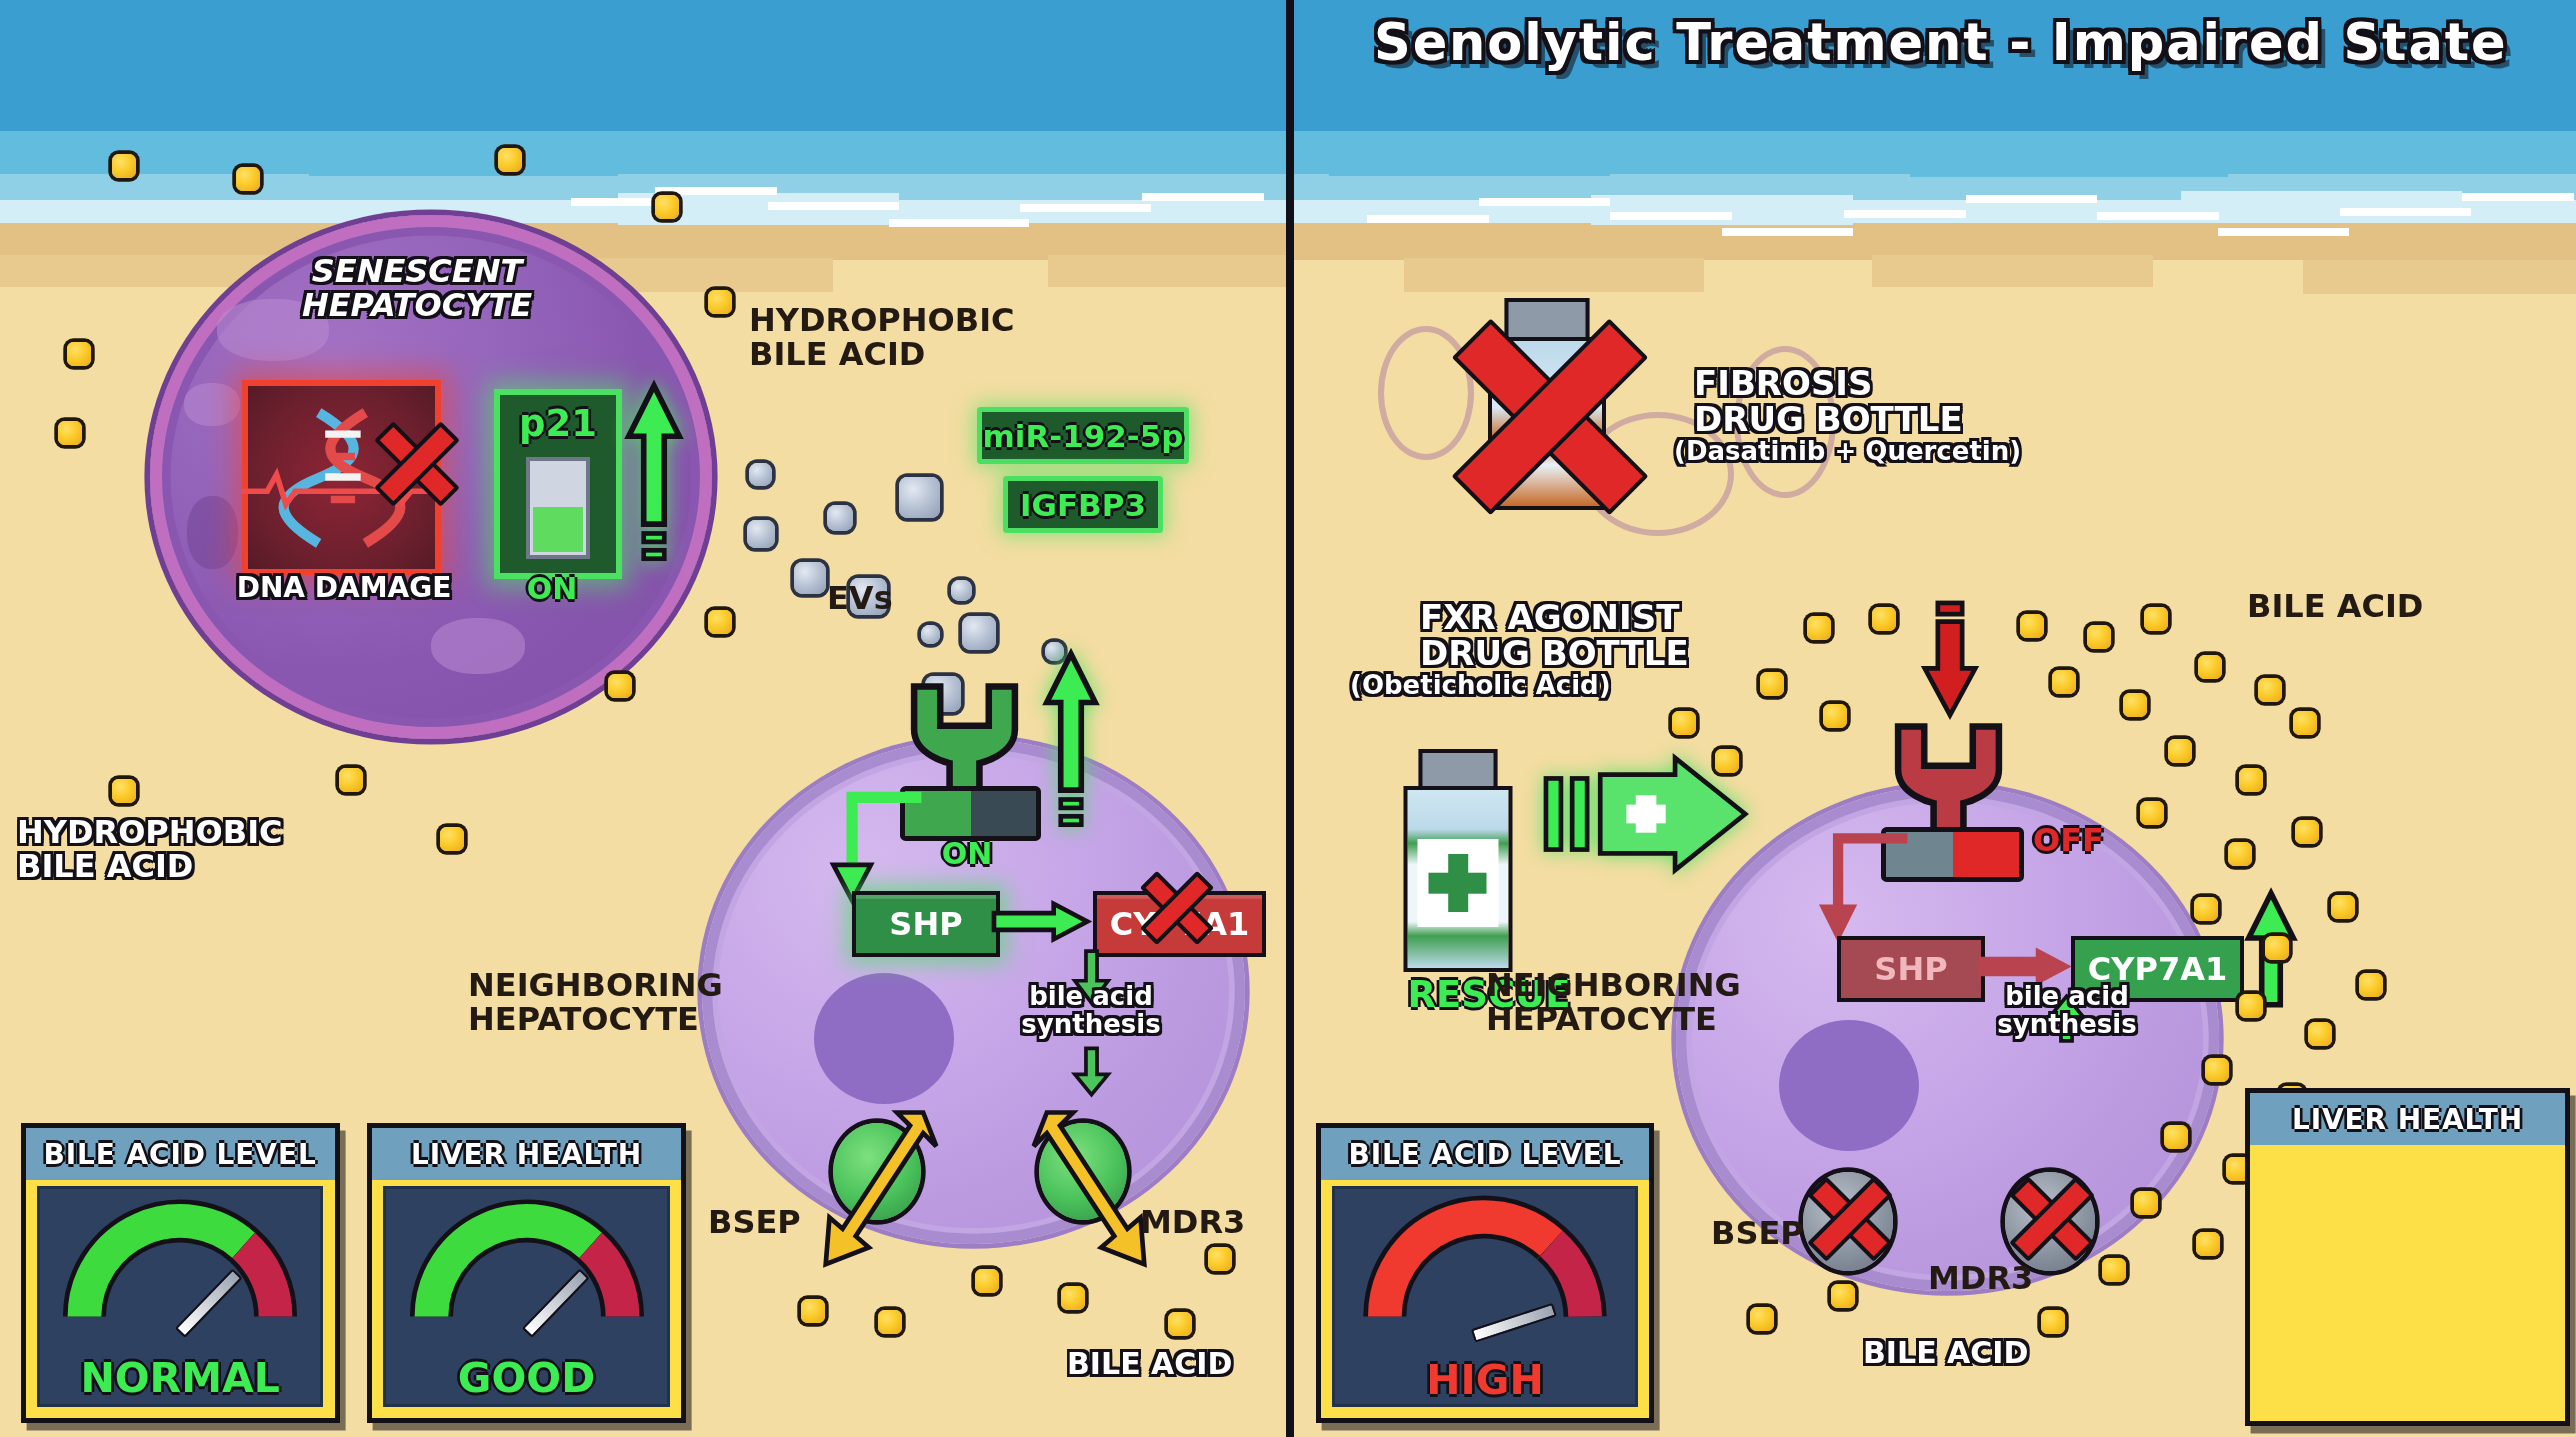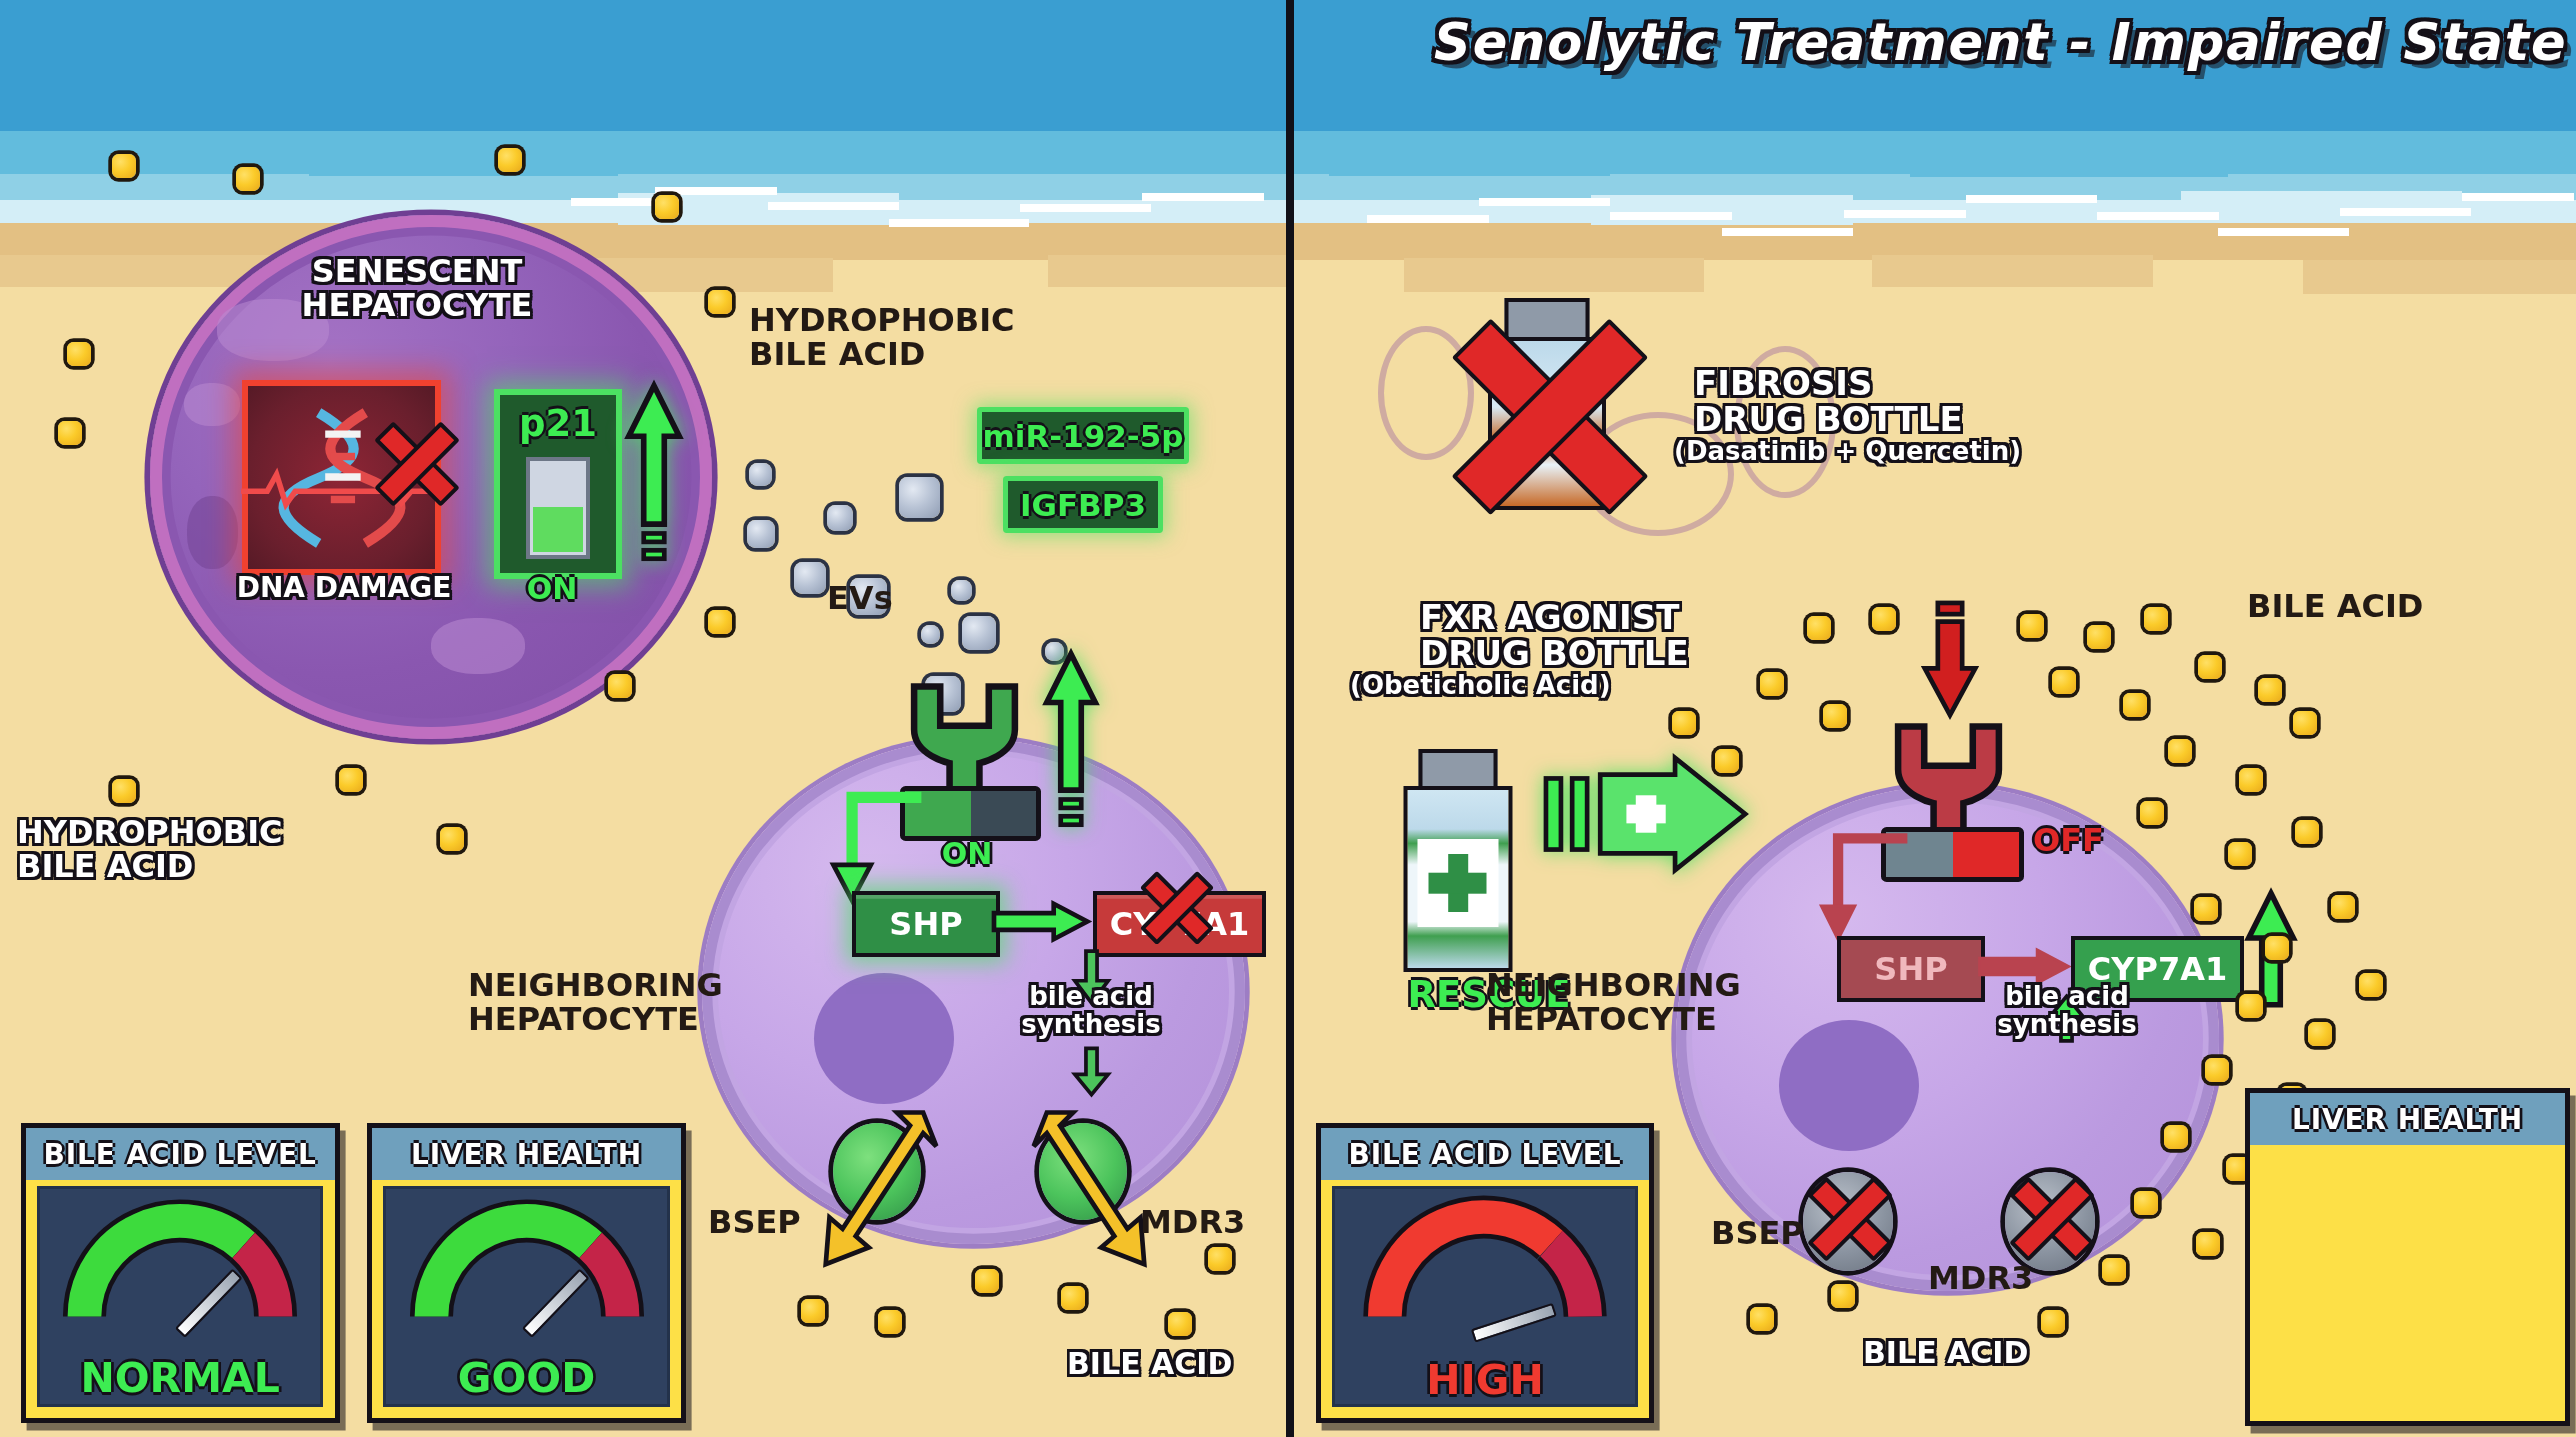--- a/index.html
+++ b/index.html
@@ -26,21 +26,21 @@
     position:absolute;top:13px;
     font-family:"DejaVu Sans",sans-serif;font-weight:bold;
     font-size:51px;letter-spacing:1.9px;color:#ffffff;
     text-shadow:
       -3.7px 0 0 #141018, 3.7px 0 0 #141018, 0 -3.7px 0 #141018, 0 3.7px 0 #141018,
       -3.7px -3.7px 0 #141018, 3.7px -3.7px 0 #141018, -3.7px 3.7px 0 #141018, 3.7px 3.7px 0 #141018,
       7.5px 7.5px 0 rgba(20,16,24,.55);
     white-space:nowrap;
   }
   #title-left{left:230px;}
-  #title-right{left:1434px;font-style:italic;}
+  #title-right{left:1374px;}
 
   
   .lbl{
     position:absolute;font-weight:bold;white-space:pre;line-height:1.06;
     font-family:"DejaVu Sans",sans-serif;
   }
   .lbl.outline{
     color:#ffffff;
     text-shadow:-2.8px 0 0 #141018,2.8px 0 0 #141018,0 -2.8px 0 #141018,0 2.8px 0 #141018,
                 -2.8px -2.8px 0 #141018,2.8px -2.8px 0 #141018,-2.8px 2.8px 0 #141018,2.8px 2.8px 0 #141018;
@@ -204,21 +204,21 @@
 
   <div class="title" id="title-right">Senolytic Treatment - Impaired State</div>
 
   <div class="cell senescent" style="left:150px;top:215px;width:562px;height:524px;">
     <div class="blotch" style="left:67px;top:84px;width:112px;height:62px;"></div>
     <div class="blotch" style="left:34px;top:168px;width:56px;height:43px;"></div>
     <div class="blotch dark" style="left:37px;top:281px;width:51px;height:73px;"></div>
     <div class="blotch" style="left:281px;top:403px;width:94px;height:56px;"></div>
     <div class="blotch dark" style="left:403px;top:309px;width:37px;height:45px;"></div>
   </div>
-  <div class="lbl outline center" style="left:417px;top:255px;font-size:32px;">SENESCENT
+  <div class="lbl outline center" style="left:417px;top:255px;font-size:32px;font-style:italic;">SENESCENT
 HEPATOCYTE</div>
 
   <div class="dnapanel" style="left:242px;top:380px;width:187px;height:183px;">
     <svg class="helix" width="112" height="140" viewBox="0 0 120 150">
       <path d="M35 5 C 85 35, 85 55, 35 75 C -15 95, -15 115, 35 145" stroke="#56b6e0" stroke-width="11" fill="none"></path>
       <path d="M85 5 C 35 35, 35 55, 85 75 C 135 95, 135 115, 85 145" stroke="#e34b4b" stroke-width="11" fill="none"></path>
       <line x1="42" y1="28" x2="80" y2="28" stroke="#f3f3f3" stroke-width="8"></line>
       <line x1="48" y1="52" x2="74" y2="52" stroke="#e34b4b" stroke-width="8"></line>
       <line x1="42" y1="74" x2="80" y2="74" stroke="#f3f3f3" stroke-width="8"></line>
       <line x1="48" y1="98" x2="74" y2="98" stroke="#e34b4b" stroke-width="8"></line>

